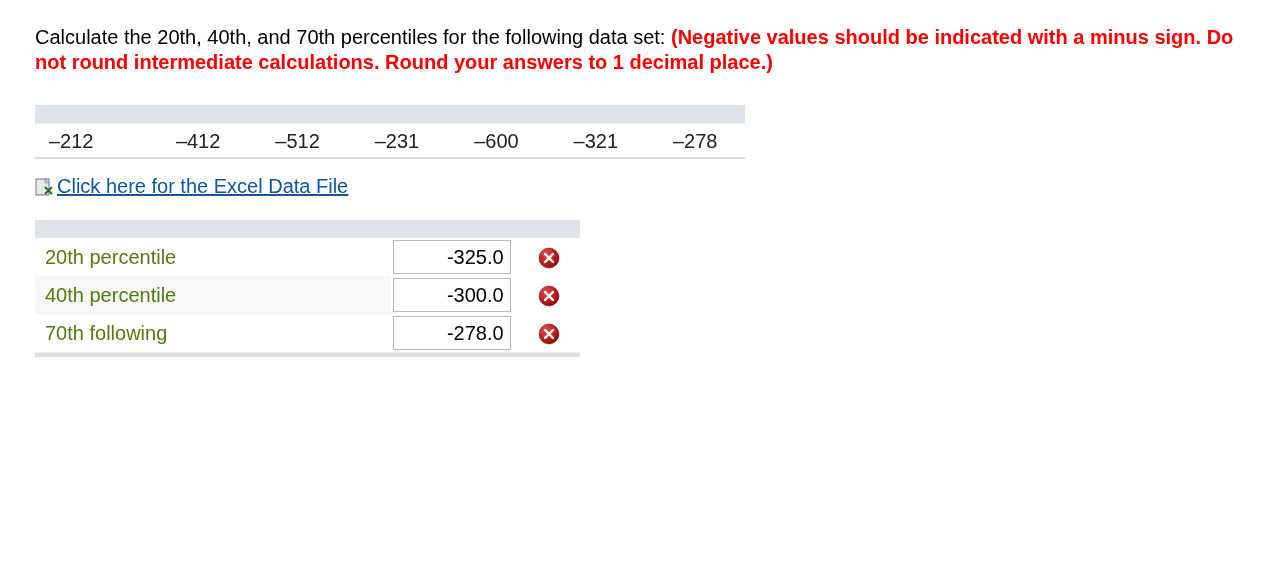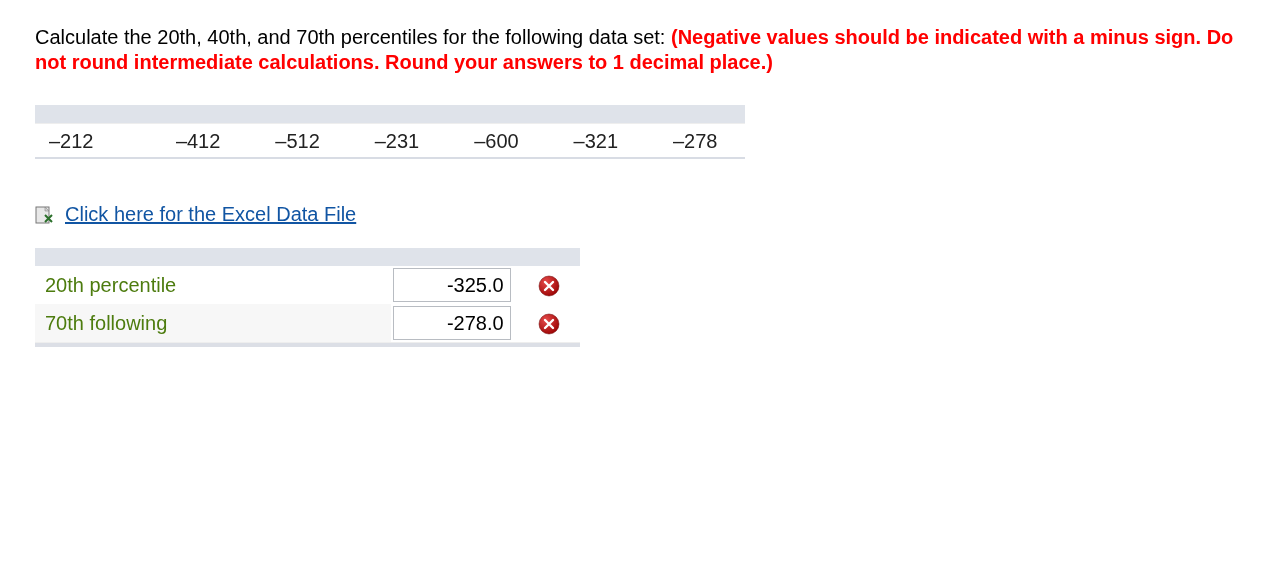--- a/index.html
+++ b/index.html
@@ -14,21 +14,21 @@
   .question-text {
     line-height: 1.25;
     margin-bottom: 30px;
   }
   .red-bold {
     color: #ff0000;
     font-weight: bold;
   }
   .data-table-wrap {
     width: 710px;
-    margin-bottom: 44px;
+    margin-bottom: 16px;
   }
   .band {
     background: #dfe3ea;
     height: 18px;
     width: 100%;
   }
   .data-row {
     display: flex;
     padding: 6px 0 4px 0;
     border-top: 1px solid #eee;
@@ -38,21 +38,21 @@
     flex: 1;
     text-align: center;
     font-size: 20px;
     color: #222;
     white-space: nowrap;
   }
   .data-cell:first-child { text-align: left; padding-left: 14px; }
   .excel-link-wrap {
     display: flex;
     align-items: center;
-    gap: 12px;
+    gap: 4px;
     margin-bottom: 22px;
     width: fit-content;
     cursor: pointer;
   }
   .excel-icon {
     width: 18px; height: 18px;
     display: inline-block;
   }
   .excel-link {
     color: #1155a3;
@@ -160,29 +160,43 @@
                 <stop offset="100%" stop-color="#a00808"></stop>
               </radialGradient>
             </defs>
             <circle cx="11" cy="11" r="10" fill="url(#rg)" stroke="#6b0000" stroke-width="0.5"></circle>
             <path d="M7 7 L15 15 M15 7 L7 15" stroke="#fff" stroke-width="2.4" stroke-linecap="round"></path>
           </svg>
         </span>
       </td>
     </tr>
     <tr>
-      <td class="label-cell">70th following</td>
+      <td class="label-cell">40th percentile</td>
       <td class="input-cell">
-        <input class="answer-input" value="-278.0" style="">
+        <input class="answer-input" value="-300.0" style="">
       </td>
       <td class="icon-cell">
         <span class="wrong-icon">
           <svg viewBox="0 0 22 22" width="22" height="22">
             <circle cx="11" cy="11" r="10" fill="url(#rg)" stroke="#6b0000" stroke-width="0.5"></circle>
             <path d="M7 7 L15 15 M15 7 L7 15" stroke="#fff" stroke-width="2.4" stroke-linecap="round"></path>
           </svg>
         </span>
       </td>
     </tr>
+    <tr>
+      <td class="label-cell">70th following</td>
+      <td class="input-cell">
+        <input class="answer-input" value="-278.0" style="">
+      </td>
+      <td class="icon-cell">
+        <span class="wrong-icon">
+          <svg viewBox="0 0 22 22" width="22" height="22">
+            <circle cx="11" cy="11" r="10" fill="url(#rg)" stroke="#6b0000" stroke-width="0.5"></circle>
+            <path d="M7 7 L15 15 M15 7 L7 15" stroke="#fff" stroke-width="2.4" stroke-linecap="round"></path>
+          </svg>
+        </span>
+      </td>
+    </tr>
   </tbody>
     </table>
   <div class="answer-bottom"></div>
 </div>
 
 </body></html>

